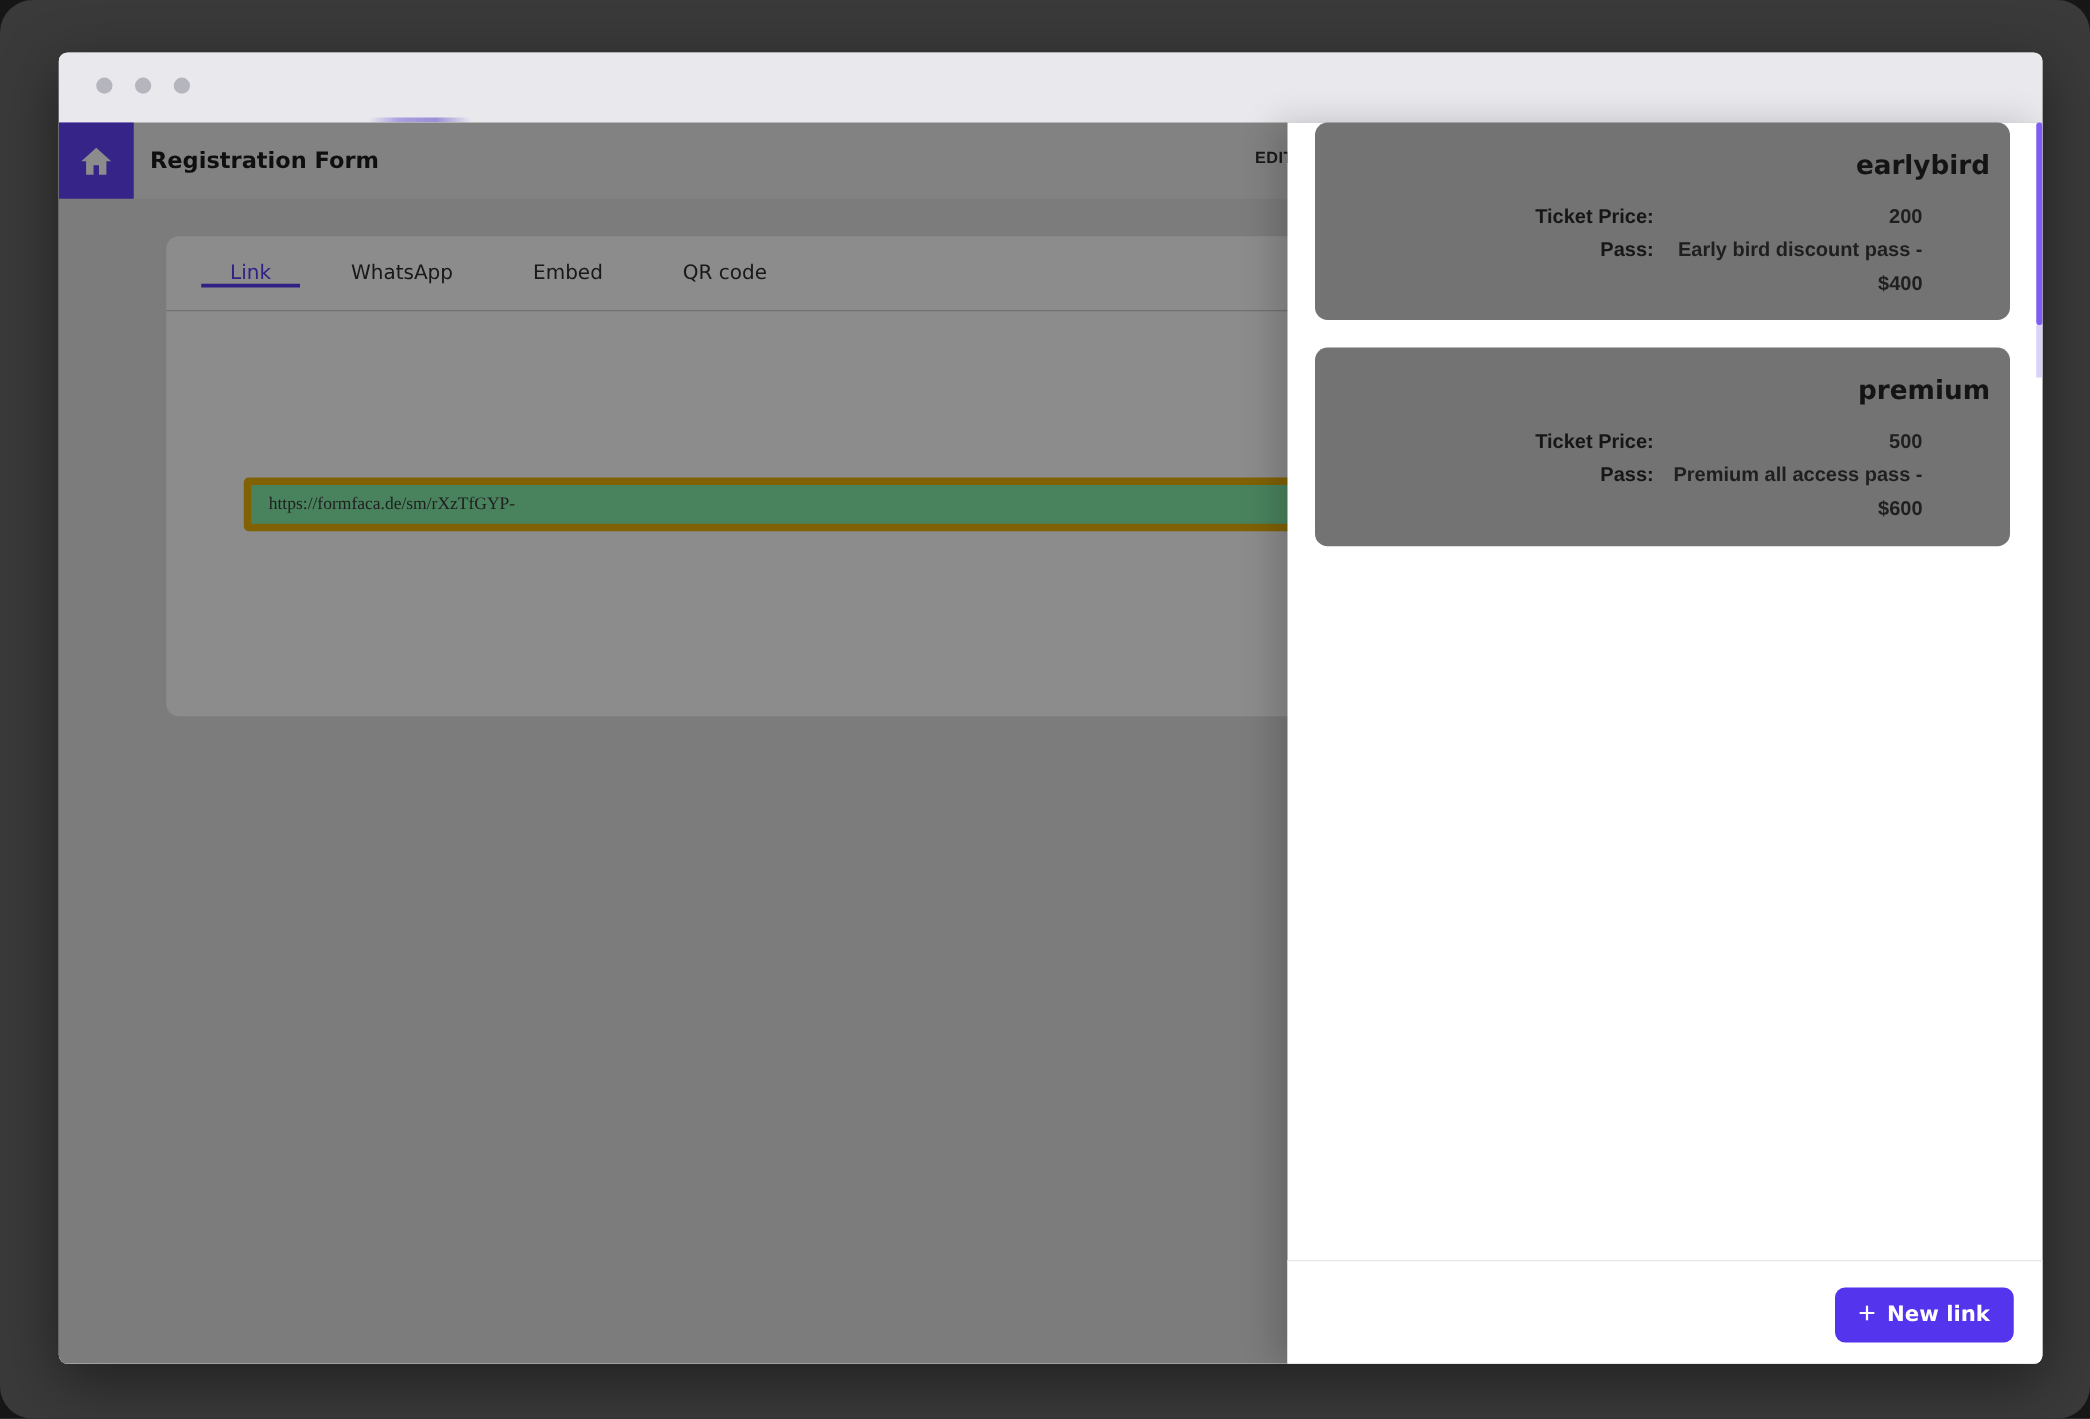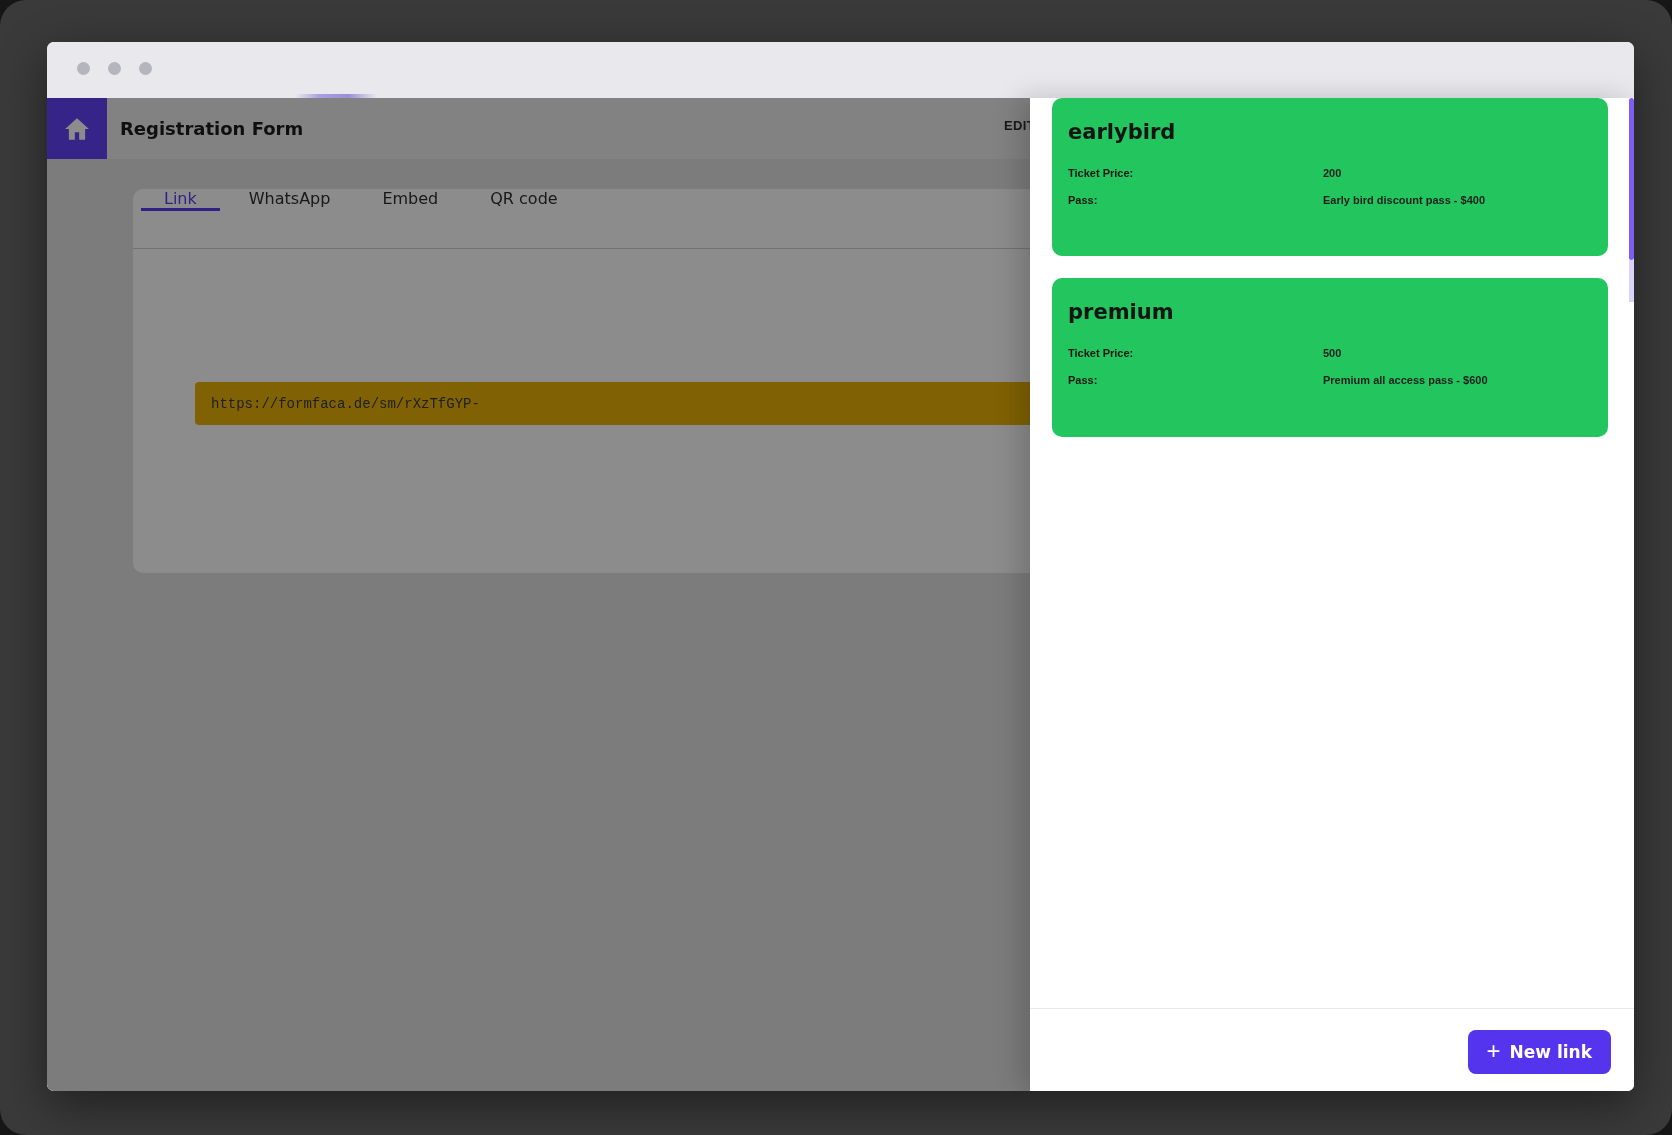--- a/index.html
+++ b/index.html
@@ -20,50 +20,50 @@
   .app { position:absolute; left:0; top:56px; width:100%; height:993px; background:#e2e2e4; }
   .appbar { position:absolute; left:0; top:0; width:100%; height:61px; background:#ededed; }
   .home-btn { position:absolute; left:0; top:0; width:60px; height:61px; background:#6342f8;
               display:flex; align-items:center; justify-content:center; cursor:pointer; }
   .app-title { position:absolute; left:73px; top:0; height:61px; line-height:61px;
                font-family:"DejaVu Sans", sans-serif; font-size:18px; font-weight:600; color:#1c1c1c; }
   .edit-btn { position:absolute; left:957px; top:20px; font-size:13px; font-weight:700; letter-spacing:.4px;
               color:#2e2e2e; cursor:pointer; white-space:nowrap; }
 
   .card { position:absolute; left:86px; top:91px; width:1406px; height:384px; background:#fff; border-radius:10px; }
-  .tabbar { position:absolute; left:0; top:0; width:100%; height:60px; display:flex; align-items:flex-start;
-            padding-left:8px; box-sizing:border-box; border-bottom:1px solid #cfcfcf; gap:6px;
+  .tabbar { position:absolute; left:0; top:0; width:100%; height:60px; display:flex; align-items:center;
+            padding-left:28px; box-sizing:border-box; border-bottom:1px solid #cfcfcf; gap:18px;
             font-family:"DejaVu Sans", sans-serif; }
   .tab { display:flex; align-items:center; padding:0 23px; font-size:16px; color:#2f2f2f; cursor:pointer;
          border-bottom:3px solid transparent; margin-bottom:-1px; }
   .tab.active { color:#5b3df0; border-bottom-color:#5b3df0; }
 
   .share-heading { position:absolute; left:67px; top:114px; display:flex; align-items:center; gap:12px;
                    font-family:"DejaVu Sans", sans-serif; font-size:19px; font-weight:700; color:#121212; }
   .url-input { position:absolute; left:62px; top:193px; width:1290px; height:43px; box-sizing:border-box;
-               border:2px solid #eab308; border-radius:4px; background:#eab308; padding:0 14px;
-               font-family:Liberation Mono, monospace; font-size:14px; color:#3a3a3a; }
+               border:6px solid #eab308; border-radius:4px; background:#86efac; padding:0 14px;
+               font-family:Liberation Serif, serif; font-size:14px; color:#3a3a3a; }
 
   .overlay { position:absolute; left:0; top:0; width:100%; height:100%; background:rgba(0,0,0,.45); z-index:5; }
 
   
   .drawer { position:absolute; left:983px; top:0; width:604px; height:993px; background:#fff; z-index:10;
             box-shadow:-10px 0 26px rgba(0,0,0,.18); }
   .drawer-header { position:relative; height:81px; }
   .drawer-title { position:absolute; left:18px; top:24px; font-family:"DejaVu Sans", sans-serif;
                   font-size:19px; font-weight:600; color:#151515; }
   .close { position:absolute; right:28px; top:24px; font-size:17px; color:#777; cursor:pointer; line-height:1.2; }
 
   .drawer-body { padding:0 26px 0 22px; }
-  .plink-card { background:#22c55e; border-radius:10px; padding:16px; box-sizing:border-box; height:158px;
-                margin-bottom:22px; cursor:pointer; overflow:hidden; }
+  .plink-card { background:#737373; border-radius:10px; padding:16px; box-sizing:border-box; height:158px;
+                margin-bottom:22px; cursor:pointer; overflow:hidden;text-align:right; }
   .plink-card.c2 { height:159px; }
   .plink-title { font-family:"DejaVu Sans", sans-serif; font-size:21px; font-weight:600; color:#141414;
                  line-height:36px; margin-bottom:10px; }
-  .plink-row { display:grid; grid-template-columns:255px 1fr; font-size:11px; line-height:27px; }
+  .plink-row { display:grid; grid-template-columns:255px 1fr; font-size:16px; line-height:27px; }
   .plabel { font-weight:700; color:#161616; }
   .pvalue { color:#1f1f1f; max-width:215px;font-weight:bold; }
 
   .drawer-footer { position:absolute; left:0; bottom:0; width:100%; height:83px; border-top:1px solid #e8e8e8;
                    background:#fff; box-sizing:border-box; }
   .new-link-btn { position:absolute; right:23px; top:21px; height:44px; padding:0 19px; border:none;
                   border-radius:8px; background:#5434ec; color:#fff; display:flex; align-items:center; gap:9px;
                   font-family:"DejaVu Sans", sans-serif; font-size:17px; font-weight:600; cursor:pointer; }
   .plus { font-size:24px; font-weight:300; line-height:1; transform:translateY(-1px);
           font-family:"Liberation Sans", sans-serif; }

